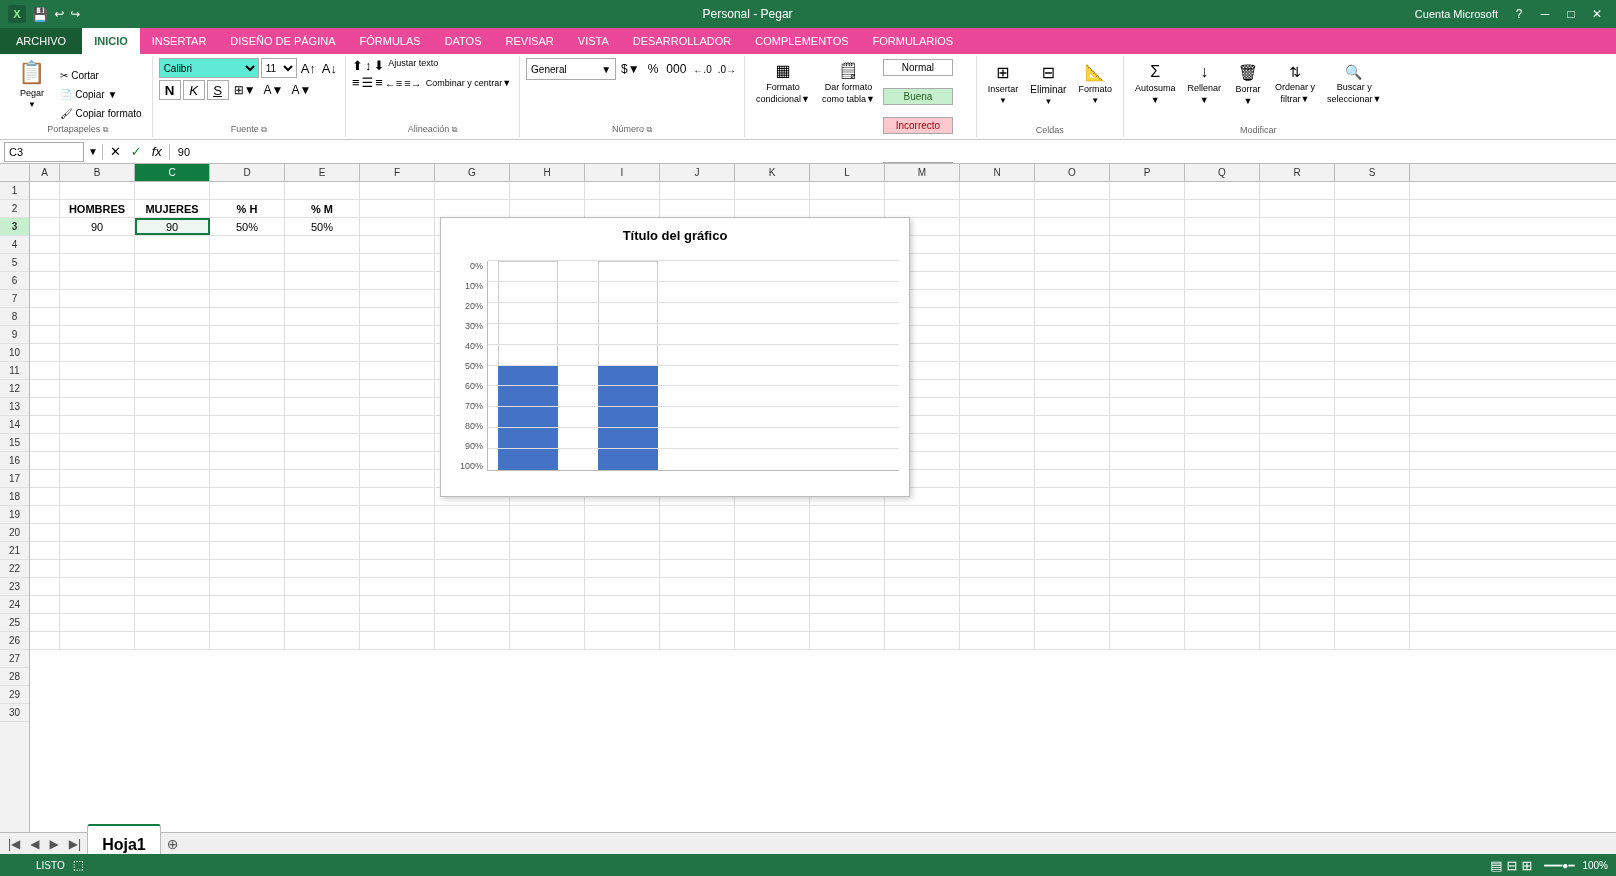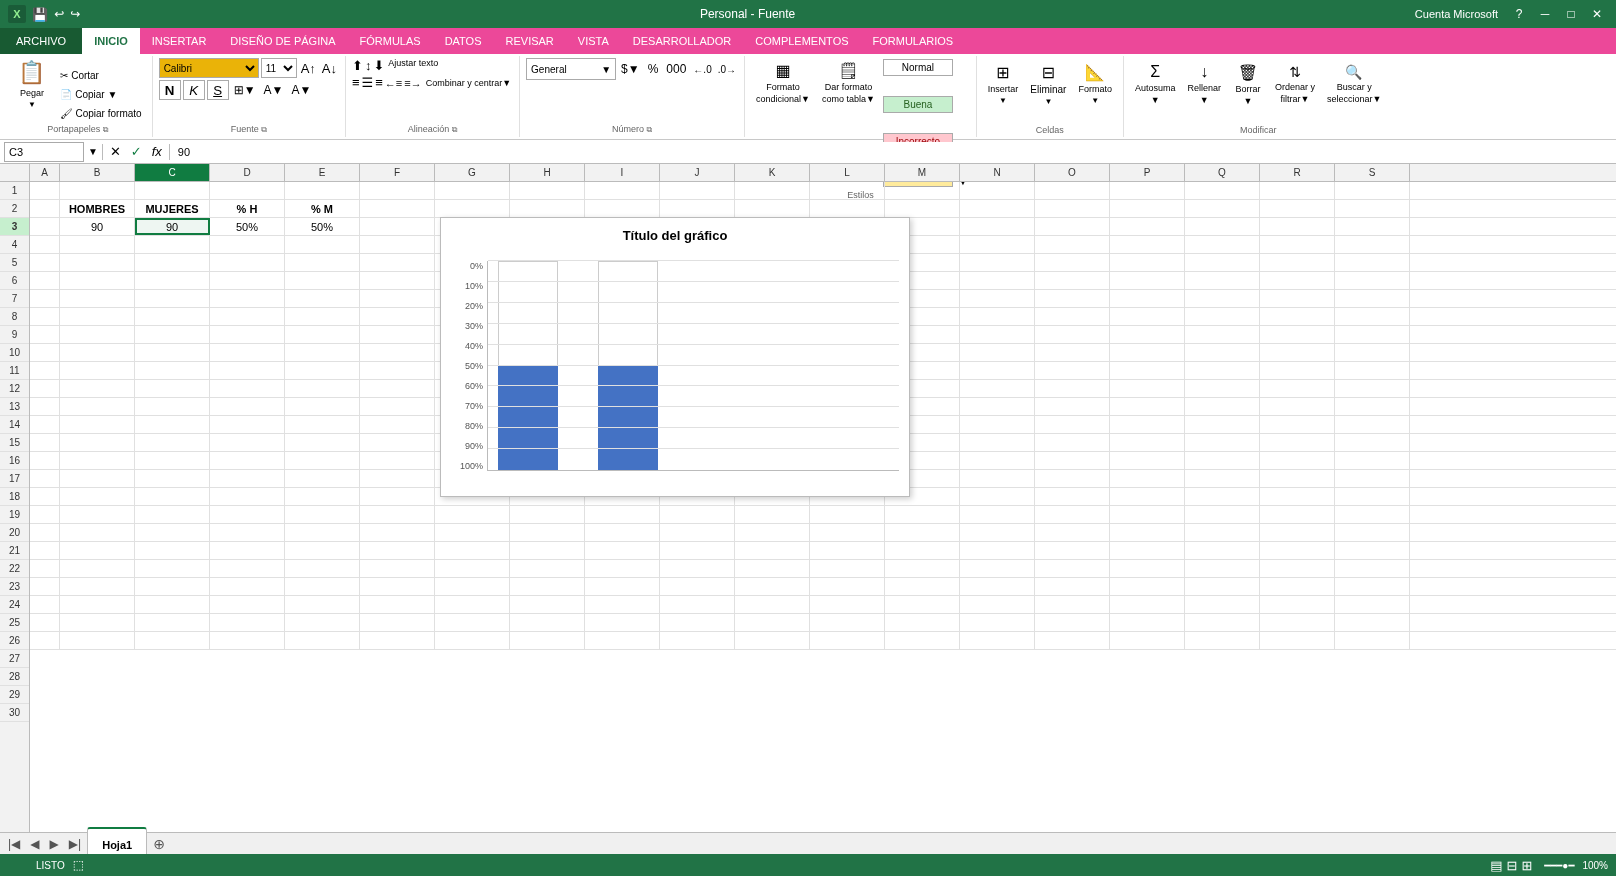--- a/index.html
+++ b/index.html
@@ -87,21 +87,21 @@
       font-size: 10px;
       height: 18px;
     }
 
     
     .font-select {
       width: 100px;
       height: 20px;
       font-size: 10px;
       border: 1px solid #aaa;
-      background: #eab308;
+      background: #5eead4;
     }
     .size-select {
       width: 36px;
       height: 20px;
       font-size: 10px;
       border: 1px solid #aaa;
       background: white;
     }
 
     
@@ -357,21 +357,21 @@
       background: #f0f0f0;
       border-top: 1px solid #bbb;
       display: flex;
       align-items: center;
       padding: 0 4px;
       gap: 2px;
       z-index: 99;
     }
     .sheet-tab {
       padding: 10px 14px;
-      font-size: 11px;
+      font-size: 16px;
       background: #fff;
       border: 1px solid #bbb;
       border-bottom: none;
       cursor: pointer;
       border-radius: 3px 3px 0 0;
     }
     .sheet-tab.active { background: #fff; border-top: 2px solid #107c41; font-weight: bold; }
     .sheet-nav { display: flex; align-items: center; gap: 2px; }
     .sheet-nav-btn { font-size: 12px; cursor: pointer; padding: 0 4px; color: #555; }
     .add-sheet { cursor: pointer; font-size: 14px; color: #555; padding: 0 4px; }
@@ -405,21 +405,21 @@
 </head>
 <body>
 
 <div class="title-bar">
   <div class="title-bar-left">
     <div class="title-icon">X</div>
     <span style="color:white;font-size:13px;cursor:pointer;">💾</span>
     <span style="color:white;font-size:12px;cursor:pointer;">↩</span>
     <span style="color:white;font-size:12px;cursor:pointer;">↪</span>
   </div>
-  <div class="title-bar-title">Personal - Fuente</div>
+  <div class="title-bar-title">Personal - Pegar</div>
   <div class="title-bar-right">
     <span style="font-size:11px;color:white;margin-right:6px;">Cuenta Microsoft</span>
     <span class="win-btn">?</span>
     <span class="win-btn">─</span>
     <span class="win-btn">□</span>
     <span class="win-btn close">✕</span>
   </div>
 </div>
 
 <div class="ribbon-tabs">
@@ -521,21 +521,21 @@
         <div class="ribbon-btn" style="height:48px;min-width:50px;font-size:9px;">
           <div style="font-size:16px;">▦</div>
           <span>Formato</span>
           <span>condicional▼</span>
         </div>
         <div class="ribbon-btn" style="height:48px;min-width:50px;font-size:9px;">
           <div style="font-size:16px;">🗒</div>
           <span>Dar formato</span>
           <span>como tabla▼</span>
         </div>
-        <div style="display:flex;flex-direction:column;gap:18px;">
+        <div style="display:flex;flex-direction:column;gap:10px;">
           <div class="style-box style-normal">Normal</div>
           <div class="style-box style-buena">Buena</div>
           <div class="style-box style-incorrecto">Incorrecto</div>
           <div class="style-box style-neutral">Neutral</div>
         </div>
         <span style="font-size:14px;cursor:pointer;align-self:flex-end;">▼</span>
       </div>
     </div>
     <div class="ribbon-group-label">Estilos</div>
   </div>

